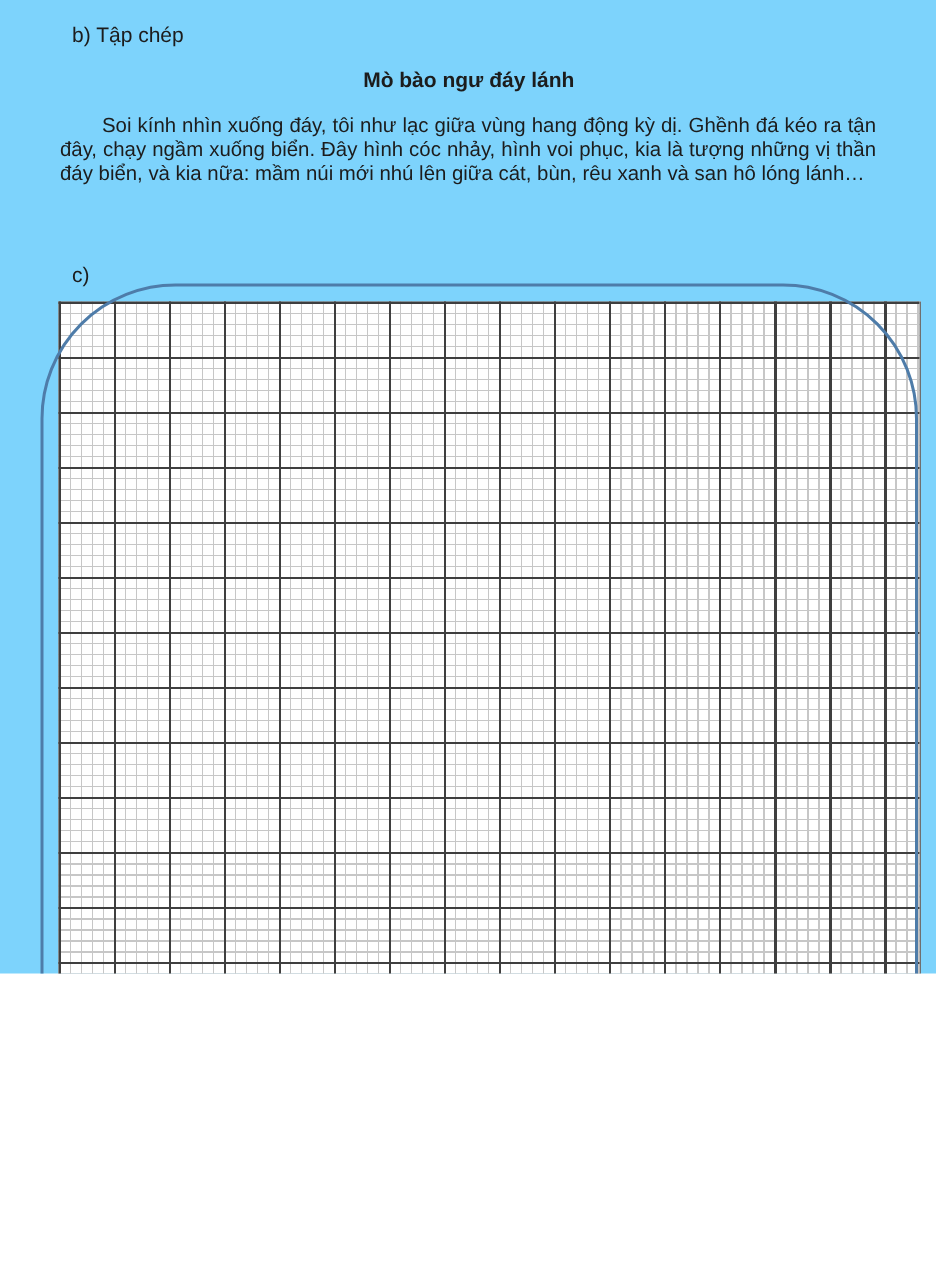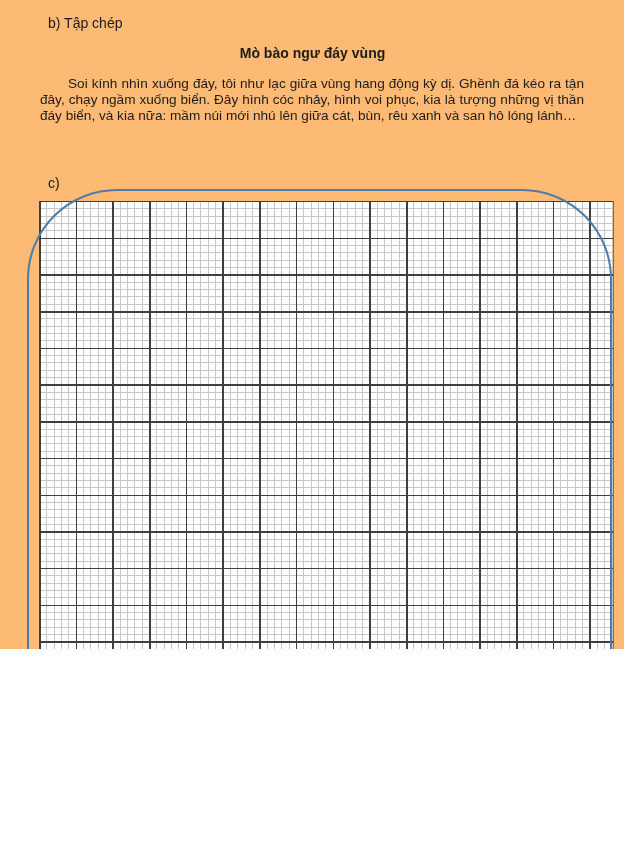--- a/index.html
+++ b/index.html
@@ -10,21 +10,21 @@
   body {
     width: 624px;
     height: 851px;
     font-family: "Liberation Sans", sans-serif;
     color: var(--text-color, #1c1c1c);
   }
   .page {
     position: relative;
     width: 624px;
     height: 649px;
-    background: #fdba74;
+    background: #7dd3fc;
     overflow: hidden;
   }
   .b-label {
     position: absolute;
     left: 48px;
     top: 14px;
     font-size: 14px;
     line-height: 18px;
     white-space: pre;
   }
@@ -93,21 +93,21 @@
     background: transparent;
   }
 </style>
 </head>
 <body>
 
 <div class="page">
 
   <div class="b-label">b) Tập chép</div>
 
-  <div class="title">Mò bào ngư đáy vùng</div>
+  <div class="title">Mò bào ngư đáy lánh</div>
 
   <p class="para">Soi kính nhìn xuống đáy, tôi như lạc giữa vùng hang động kỳ dị. Ghềnh đá kéo ra tận đây, chạy ngầm xuống biển. Đây hình cóc nhảy, hình voi phục, kia là tượng những vị thần đáy biển, và kia nữa: mầm núi mới nhú lên giữa cát, bùn, rêu xanh và san hô lóng lánh…</p>
 
   <div class="c-label">c)</div>
 
   <div class="grid-paper"></div>
 
   <div class="blue-frame"></div>
 
 </div>

